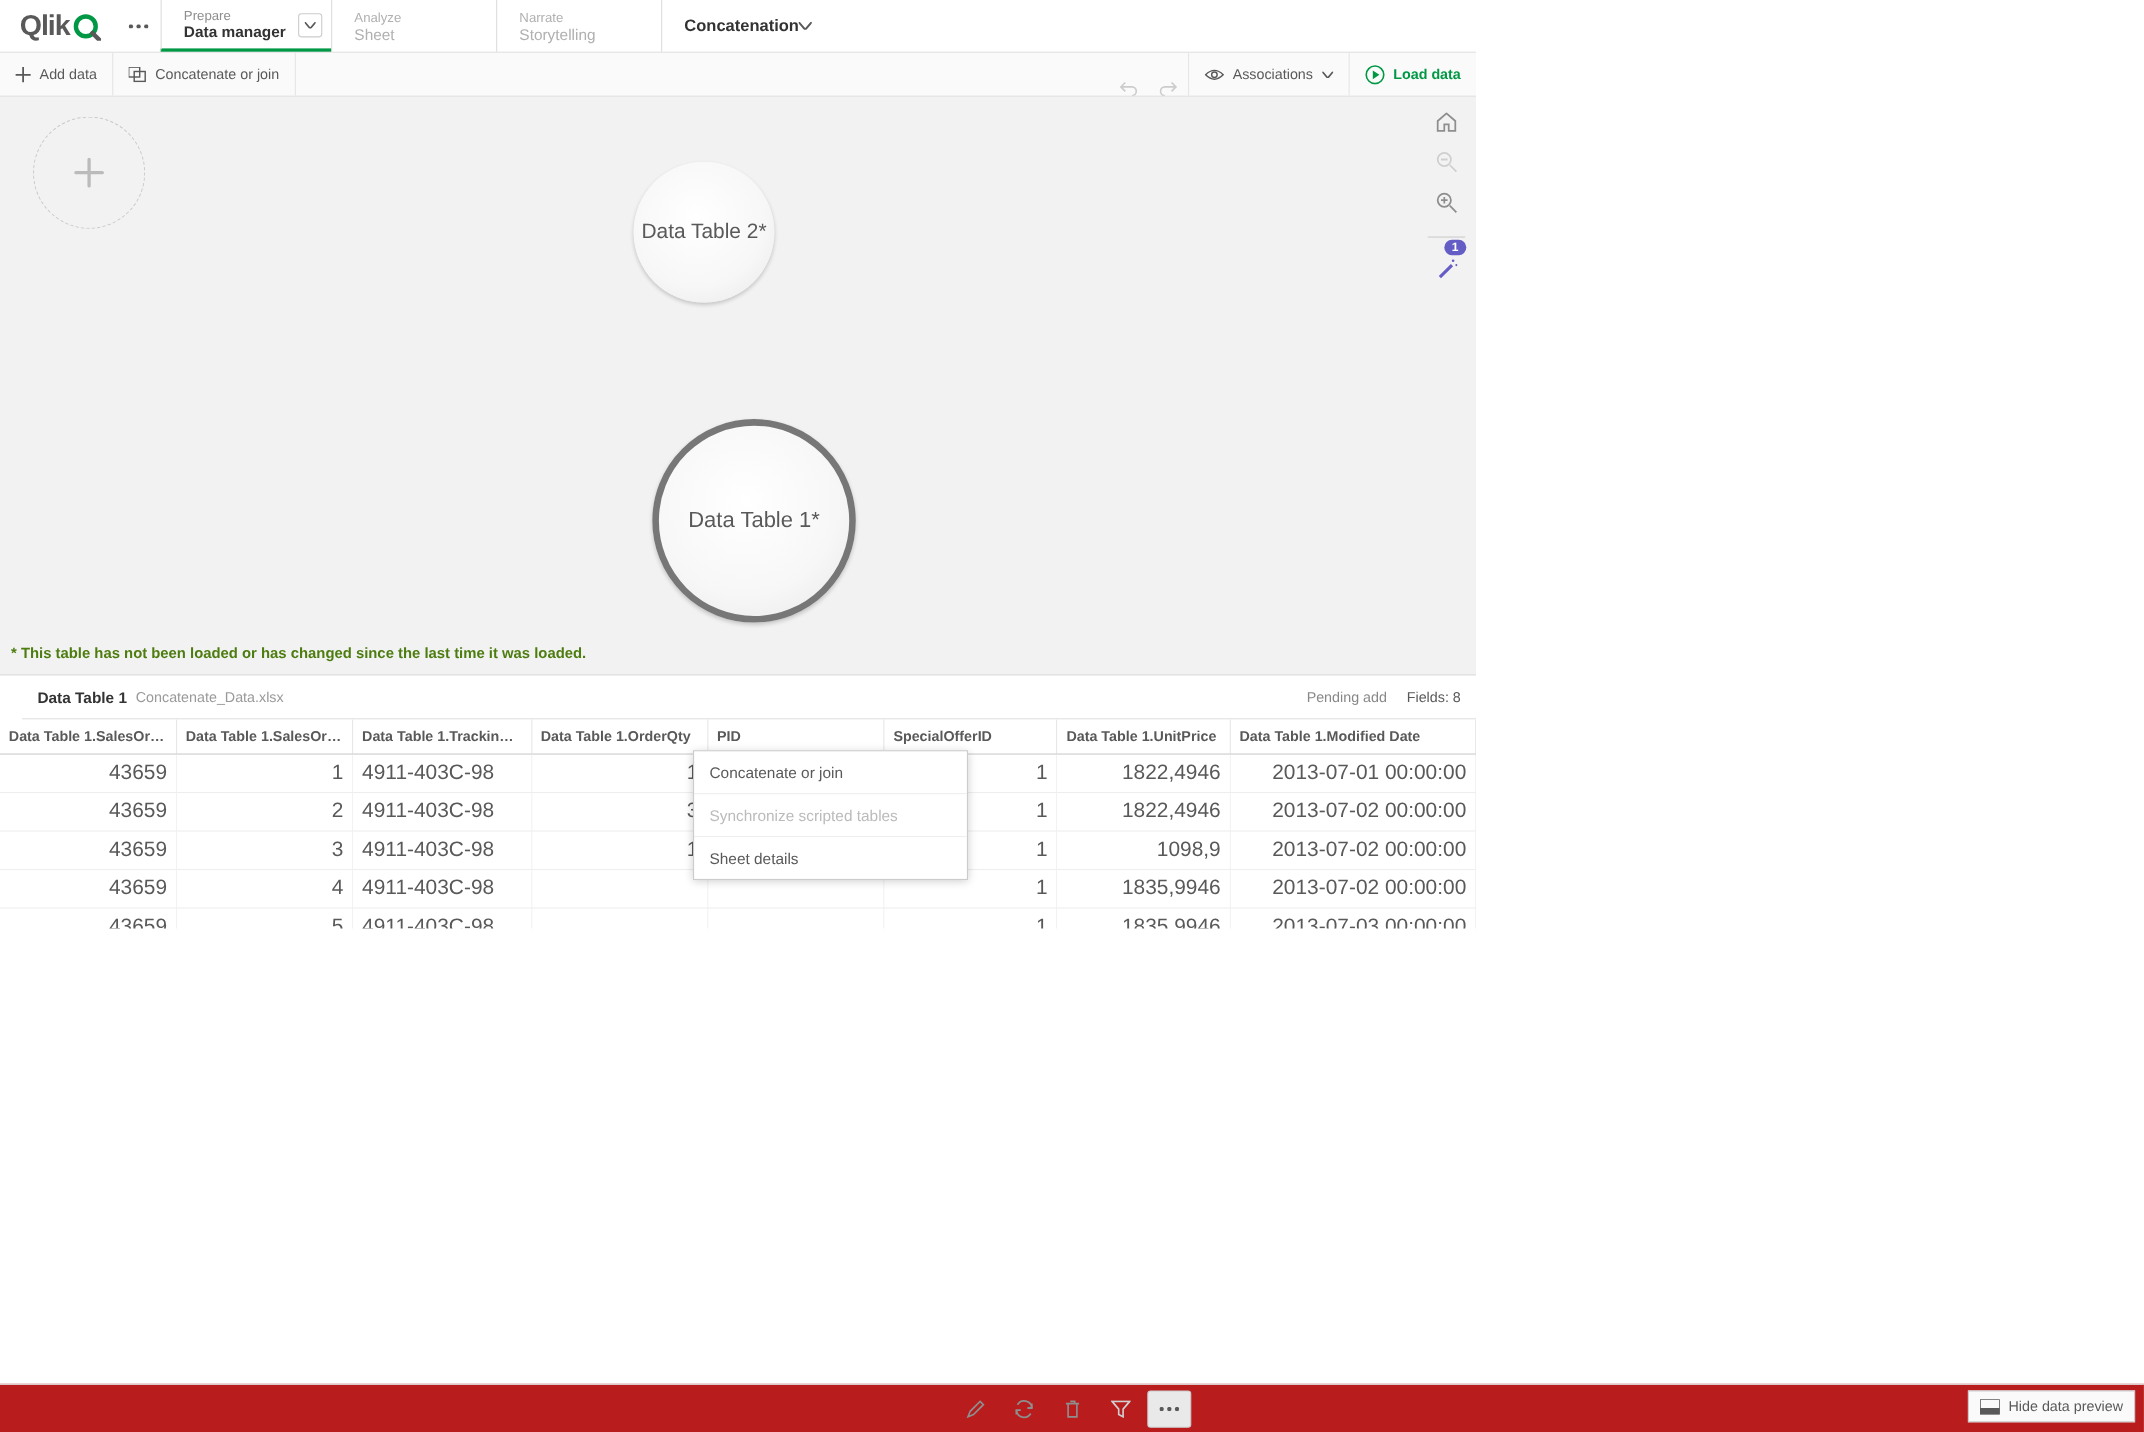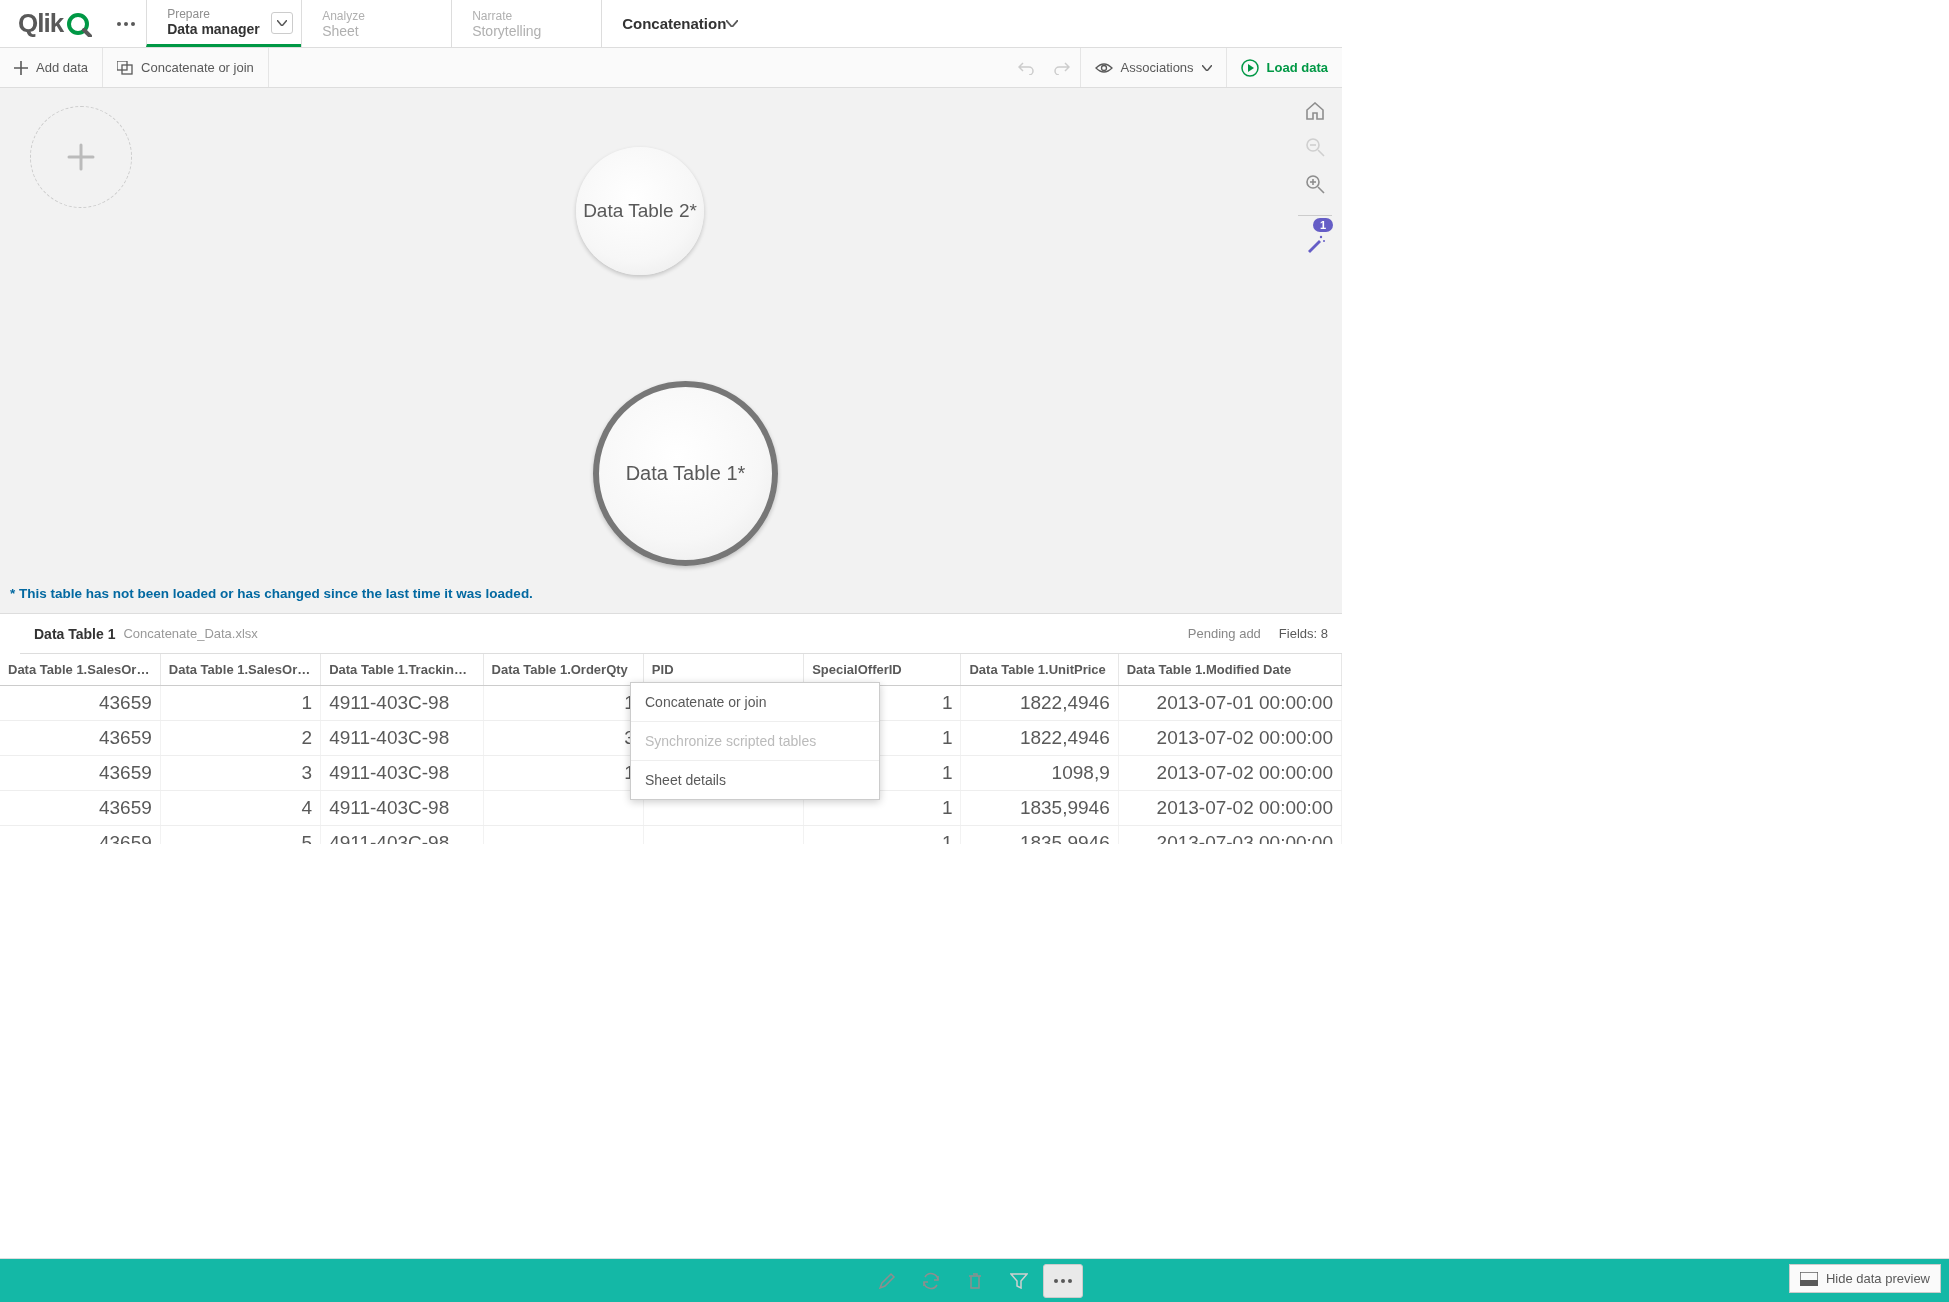--- a/index.html
+++ b/index.html
@@ -17,32 +17,32 @@
 .navtab.active .big { color:#333; }
 .navtab.disabled .small,.navtab.disabled .big{ color:#b0b0b0; font-weight:400;}
 .tab-prepare { position:relative; }
 .tab-prepare .drop { position:absolute; right:8px; top:12px; width:22px; height:22px; border:1px solid #ccc; border-radius:3px; display:flex; align-items:center; justify-content:center; }
 .apptitle { display:flex; align-items:center; padding:0 20px; border-left:1px solid #ddd; flex:1; font-size:15px; font-weight:600; color:#333; gap:0;}
 .apptitle svg{color:#595959;}
 
 
 .toolbar2 { display:flex; align-items:center; height:40px; border-bottom:1px solid #ddd; background:#fafafa; }
 .tb-btn { display:flex; align-items:center; gap:8px; padding:0 14px; height:100%; cursor:pointer; color:#595959; font-size:13px; border-right:1px solid #e5e5e5;}
-.tb-right { margin-left:auto; display:flex; align-items:center; height:100%; }
+.tb-right { margin-left:auto; display:flex; align-items:flex-end; height:100%; }
 .tb-icon { width:36px; display:flex; align-items:center; justify-content:center; color:#bbb; }
 .tb-assoc { display:flex; align-items:center; gap:8px; padding:0 14px; height:100%; border-left:1px solid #e5e5e5; cursor:pointer;}
 .tb-load { display:flex; align-items:center; gap:8px; padding:0 14px; height:100%; border-left:1px solid #e5e5e5; color:#009845; font-weight:600; cursor:pointer;}
 
 
 .canvas { position:relative; height:526px; background:#f2f2f2; border-bottom:1px solid #ddd; }
 .add-circle { position:absolute; left:30px; top:18px; width:102px; height:102px; border:1px dashed #ccc; border-radius:50%; display:flex; align-items:center; justify-content:center; color:#bbb; font-size:40px; cursor:pointer; background:#f2f2f2;}
 .bubble { position:absolute; border-radius:50%; background:radial-gradient(circle at 45% 40%, #ffffff 0%, #f7f7f7 60%, #e7e7e7 100%); display:flex; align-items:center; justify-content:center; font-size:19px; color:#595959; box-shadow:0 2px 4px rgba(0,0,0,.2); cursor:pointer;}
 .bubble.b2 { left:576px; top:59px; width:128px; height:128px; }
 .bubble.b1 { left:593px; top:293px; width:185px; height:185px; border:6px solid #777; font-size:20px;}
-.canvas-note { position:absolute; left:10px; bottom:12px; font-size:13.5px; font-weight:600; color:#0369a1;}
+.canvas-note { position:absolute; left:10px; bottom:12px; font-size:13.5px; font-weight:600; color:#4d7c0f;}
 .side-icons { position:absolute; right:10px; top:14px; display:flex; flex-direction:column; gap:14px; align-items:center;}
 .side-icons .sic { color:#8e8e8e; cursor:pointer; }
 .side-icons .sic.disabled{ color:#cfcfcf; }
 .side-icons .divider{ width:34px; height:1px; background:#ccc; margin:4px 0;}
 .side-icons .wand-wrap{ position:relative; }
 .side-icons .badge{ position:absolute; top:-16px; right:-8px; background:#655dc6; color:#fff; font-size:11px; border-radius:10px; padding:1px 7px; font-weight:600;}
 
 
 .prev-head { display:flex; align-items:center; height:40px; padding:0 14px; border-bottom:1px solid #ddd;margin-left:20px; }
 .prev-head .tname{ font-weight:700; font-size:14px; color:#333; margin-right:8px;}
@@ -59,21 +59,21 @@
 td.num { text-align:right; }
 td.txt { text-align:left; }
 
 
 .ctx { position:absolute; left:630px; bottom:44px; width:250px; background:#fff; border:1px solid #ccc; box-shadow:0 2px 8px rgba(0,0,0,.2); z-index:50;}
 .ctx .item{ padding:11px 14px; font-size:14px; cursor:pointer; border-bottom:1px solid #eee;}
 .ctx .item:last-child{border-bottom:none;}
 .ctx .item.disabled{ color:#bbb; cursor:default;}
 
 
-.bottombar{ position:absolute; bottom:0; left:0; right:0; height:44px; display:flex; align-items:center; border-top:1px solid #ddd; background:#14b8a6;}
+.bottombar{ position:absolute; bottom:0; left:0; right:0; height:44px; display:flex; align-items:center; border-top:1px solid #ddd; background:#b91c1c;}
 .bottombar .center{ margin:0 auto; display:flex; gap:4px;}
 .bottombar .bicon{ width:40px; height:34px; display:flex; align-items:center; justify-content:center; color:#8e8e8e; cursor:pointer; border-radius:3px;}
 .bottombar .bicon.disabled{ color:#cfcfcf; cursor:default;}
 .bottombar .bicon.active{ background:#e9e9e9; border:1px solid #ccc;}
 .hide-prev{ position:absolute; right:8px; top:5px; display:flex; align-items:center; gap:8px; padding:6px 10px; border:1px solid #ccc; background:#fafafa; cursor:pointer; font-size:13px;}
 </style>
 </head>
 <body>
 
 <div class="topbar">

